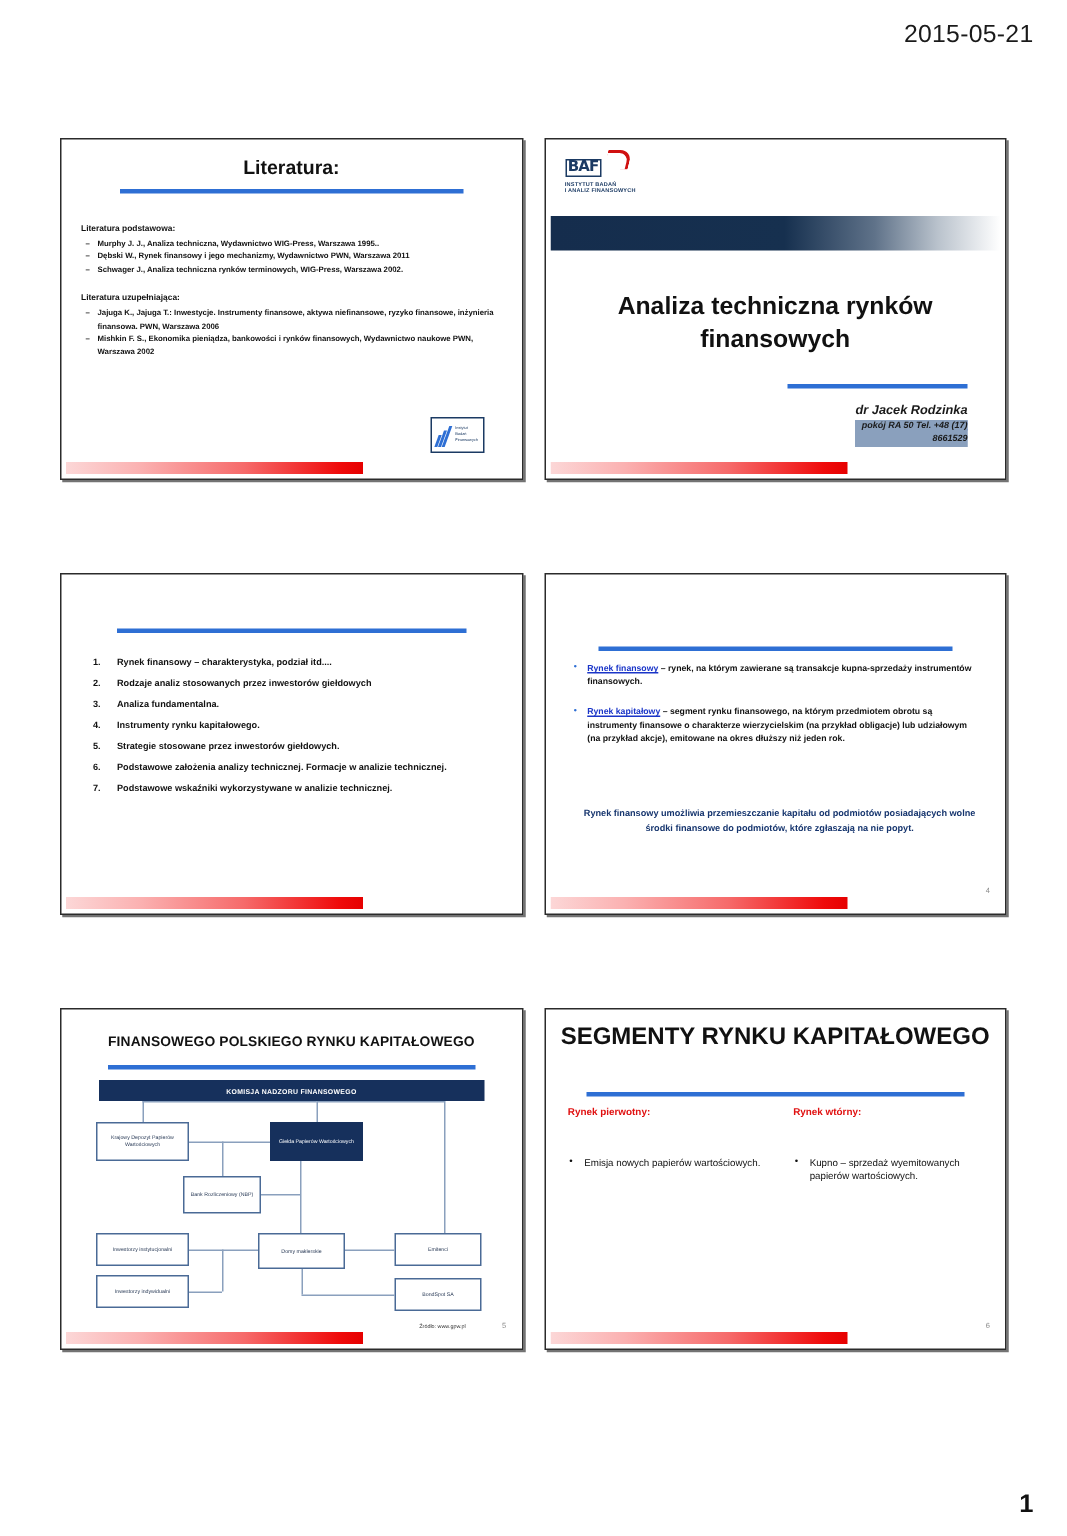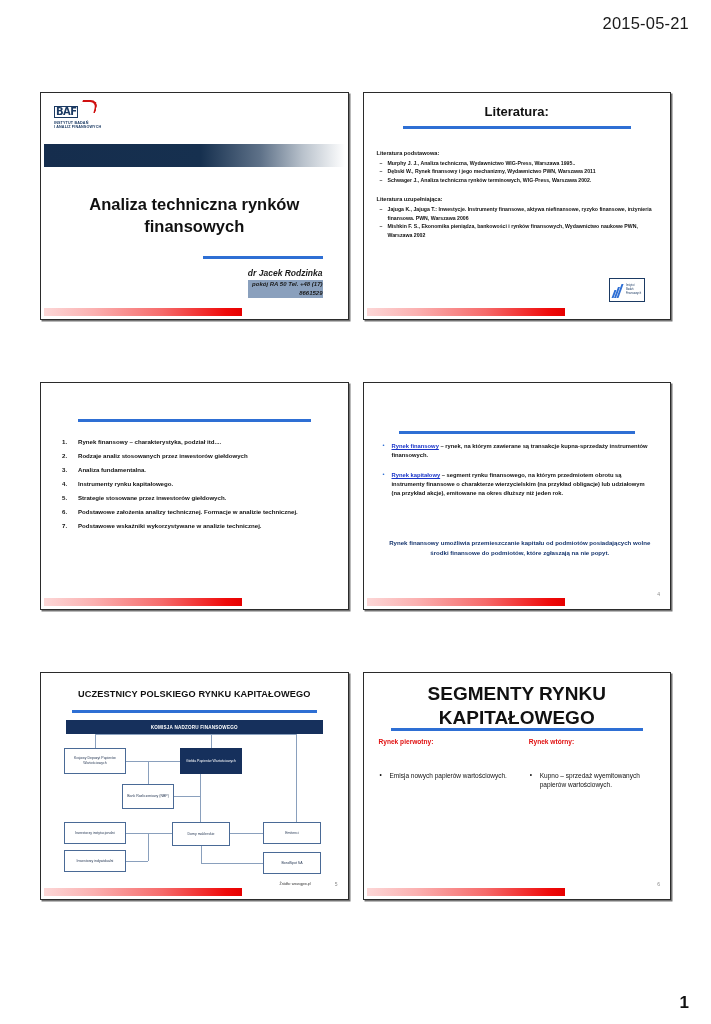--- a/index.html
+++ b/index.html
@@ -82,21 +82,21 @@
   .s-title{
     text-align:center;font-weight:700;color:#111;
   }
   .s2-title{position:absolute;left:0;right:0;top:8px;font-size:13px;}
   .s2-rule{position:absolute;left:36px;right:36px;top:30px;}
   .s3-title{position:absolute;left:0;right:0;top:10px;font-size:13px;}
   .s3-rule{position:absolute;left:34px;right:34px;top:33px;}
   .s4-rule{position:absolute;left:32px;right:32px;top:45px;}
   .s5-title{position:absolute;left:0;right:0;top:13px;font-size:9.2px;letter-spacing:.1px;}
   .s5-rule{position:absolute;left:28px;right:28px;top:34px;height:3px;}
-  .s6-title{position:absolute;left:0;right:0;top:6px;font-size:19px;line-height:1.25;}
+  .s6-title{position:absolute;left:0;right:0;top:6px;font-size:16px;line-height:1.25;}
   .s6-rule{position:absolute;left:24px;right:24px;top:52px;}
 
   
   .lit-body{position:absolute;left:10px;right:10px;top:54px;}
   .lit-h{font-size:5.6px;font-weight:700;margin-bottom:3px;color:#111;}
   .lit-h.second{margin-top:12px;}
   .lit-list{list-style:none;margin:0;padding:0;}
   .lit-list li{
     font-size:5.2px;line-height:1.62;font-weight:700;color:#111;
     padding-left:11px;position:relative;
@@ -180,48 +180,20 @@
 
 <div class="page-header">
   <span class="date">2015-05-21</span>
 </div>
 
 <div class="grid">
 
   <div class="slide">
     <div class="inner">
 
-      <div class="logo-wrap">
-        <div class="logo-baf">BAF</div>
-        <div class="logo-swoosh"></div>
-        <div class="logo-sub">
-          <div>INSTYTUT BADAŃ</div>
-          <div>I ANALIZ FINANSOWYCH</div>
-        </div>
-      </div>
-
-      <div class="navy-band"></div>
-
-      <div class="title1">Analiza techniczna rynków finansowych</div>
-      <div class="blue-rule s1-rule"></div>
-
-      <div class="author">
-        <div class="nm">dr Jacek Rodzinka</div>
-        <div class="ln">Instytut Badań i Analiz Finansowych</div>
-        <div class="ln">pokój RA 50 Tel. +48 (17) 8661529</div>
-        <div class="mail">jrodzinka@wsiz.pl</div>
-      </div>
-
-      <div class="redbar"></div>
-    </div>
-  </div>
-
-  <div class="slide">
-    <div class="inner">
-
       <div class="s-title s2-title">Literatura:</div>
       <div class="blue-rule s2-rule"></div>
 
       <div class="lit-body">
         <div class="lit-h">Literatura podstawowa:</div>
         <ul class="lit-list">
           <li>Murphy J. J., Analiza techniczna, Wydawnictwo WIG-Press, Warszawa 1995..</li>
           <li>Dębski W., Rynek finansowy i jego mechanizmy, Wydawnictwo PWN, Warszawa 2011</li>
           <li>Schwager J., Analiza techniczna rynków terminowych, WIG-Press, Warszawa 2002.</li>
         </ul>
@@ -246,20 +218,48 @@
         </div>
       </div>
 
       <div class="redbar"></div>
     </div>
   </div>
 
   <div class="slide">
     <div class="inner">
 
+      <div class="logo-wrap">
+        <div class="logo-baf">BAF</div>
+        <div class="logo-swoosh"></div>
+        <div class="logo-sub">
+          <div>INSTYTUT BADAŃ</div>
+          <div>I ANALIZ FINANSOWYCH</div>
+        </div>
+      </div>
+
+      <div class="navy-band"></div>
+
+      <div class="title1">Analiza techniczna rynków finansowych</div>
+      <div class="blue-rule s1-rule"></div>
+
+      <div class="author">
+        <div class="nm">dr Jacek Rodzinka</div>
+        <div class="ln">Instytut Badań i Analiz Finansowych</div>
+        <div class="ln">pokój RA 50 Tel. +48 (17) 8661529</div>
+        <div class="mail">jrodzinka@wsiz.pl</div>
+      </div>
+
+      <div class="redbar"></div>
+    </div>
+  </div>
+
+  <div class="slide">
+    <div class="inner">
+
       <div class="blue-rule s3-rule"></div>
 
       <ul class="plan-list">
         <li>
           <span class="num">1.</span>
           <span>Rynek finansowy – charakterystyka, podział itd....</span>
         </li>
         <li>
           <span class="num">2.</span>
           <span>Rodzaje analiz stosowanych przez inwestorów giełdowych</span>
@@ -307,21 +307,21 @@
       <div class="s4-concl">Rynek finansowy umożliwia przemieszczanie kapitału od podmiotów posiadających wolne środki finansowe do podmiotów, które zgłaszają na nie popyt.</div>
 
       <div class="slide-no">4</div>
       <div class="redbar"></div>
     </div>
   </div>
 
   <div class="slide">
     <div class="inner">
 
-      <div class="s-title s5-title">UCZESTNICY POLSKIEGO RYNKU KAPITAŁOWEGO</div>
+      <div class="s-title s5-title">FINANSOWEGO POLSKIEGO RYNKU KAPITAŁOWEGO</div>
       <div class="blue-rule s5-rule"></div>
 
       <div class="org">
         <div class="bar">KOMISJA NADZORU FINANSOWEGO</div>
 
         <div class="ln" style="left:37px;top:14px;width:1px;height:14px;"></div>
         <div class="ln" style="left:37px;top:14px;width:116px;height:1px;"></div>
         <div class="ln" style="left:153px;top:14px;width:1px;height:14px;"></div>
         <div class="ln" style="left:153px;top:14px;width:85px;height:1px;"></div>
         <div class="ln" style="left:238px;top:14px;width:1px;height:100px;"></div>

